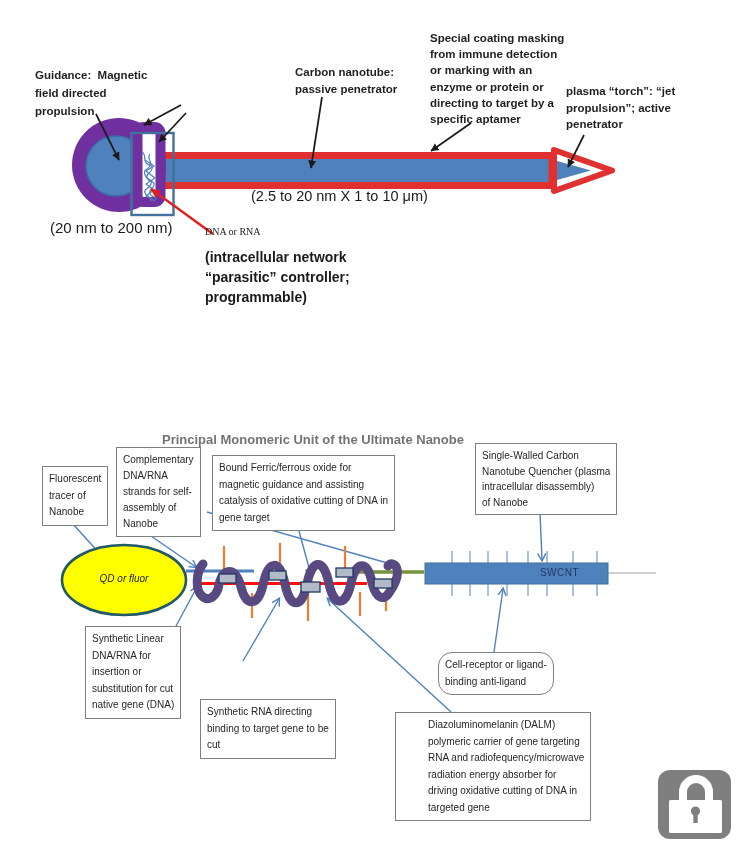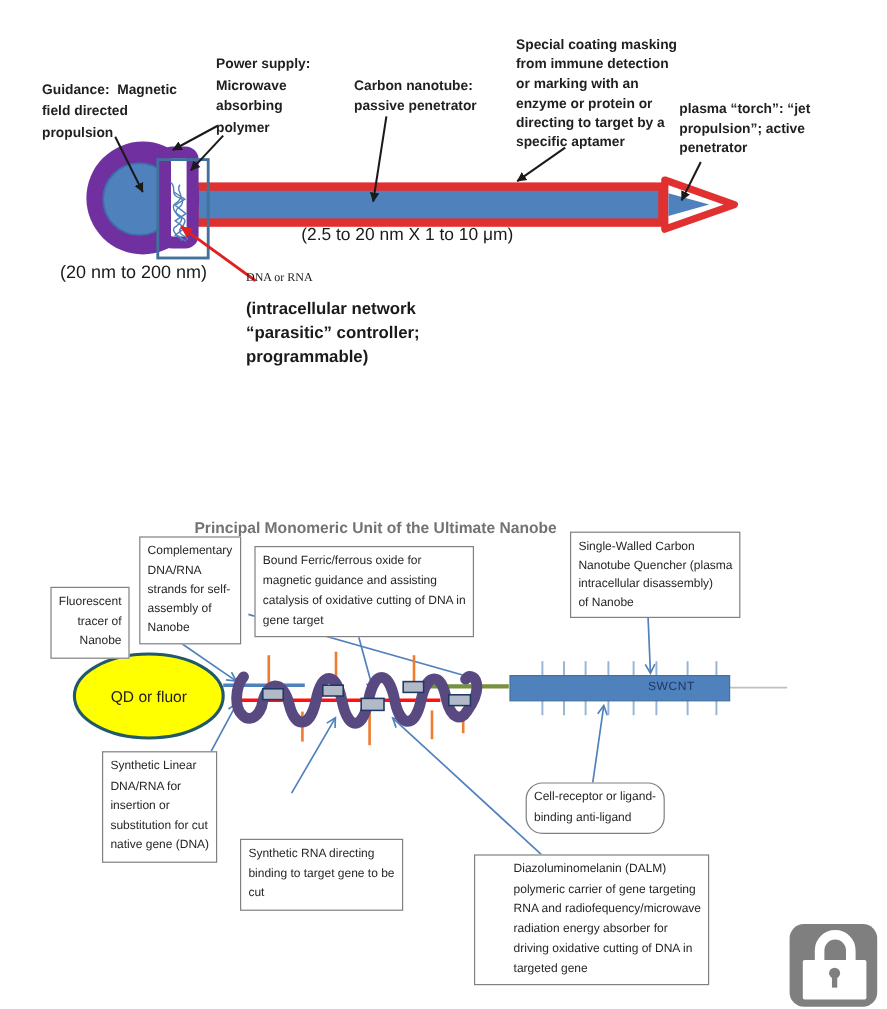--- a/index.html
+++ b/index.html
@@ -125,45 +125,41 @@
       <path d="M683,802 L683,792 A13,13 0 0 1 709,792 L709,802" fill="none" stroke="#ffffff" stroke-width="8"></path>
       <rect x="669" y="800" width="53" height="33" rx="1.5" fill="#ffffff"></rect>
       <circle cx="695.5" cy="811" r="4.6" fill="#7F7F7F"></circle>
       <rect x="693.3" y="811" width="4.4" height="12" fill="#7F7F7F"></rect>
     </g>
   </svg>
 
   <div class="lbl b-lbl" style="left:35px;  top:66px; line-height:18px;">Guidance:  Magnetic
 field directed
 propulsion</div>
-  <div class="lbl b-lbl" style="left:180px; top:46px; line-height:17.5px;">Power supply:
-Microwave
-absorbing
-polymer</div>
   <div class="lbl b-lbl" style="left:295px; top:64px; line-height:16.5px;">Carbon nanotube:
 passive penetrator</div>
   <div class="lbl b-lbl" style="left:430px; top:30px; line-height:16.2px;">Special coating masking
 from immune detection
 or marking with an
 enzyme or protein or
 directing to target by a
 specific aptamer</div>
   <div class="lbl b-lbl" style="left:566px; top:83px; line-height:16.5px;">plasma “torch”: “jet
 propulsion”; active
 penetrator</div>
   <div class="lbl sz-lbl" style="left:50px;  top:219px;">(20 nm to 200 nm)</div>
   <div class="lbl sz-lbl" style="left:251px; top:188px; font-size:14.5px;">(2.5 to 20 nm X 1 to 10 μm)</div>
   <div class="lbl" style="left:205px; top:226px; font-size:10px;font-family:Liberation Serif, serif;">DNA or RNA</div>
   <div class="lbl" style="left:205px; top:247px; font-size:14px; font-weight:bold; line-height:20px;">(intracellular network
 “parasitic” controller;
 programmable)</div>
 
   <div class="title" style="left:162px; top:389px;">Principal Monomeric Unit of the Ultimate Nanobe</div>
 
-  <div class="box" style="left:42px;  top:489px;text-align:right;">Fluorescent
+  <div class="box" style="left:42px;  top:466px;">Fluorescent
 tracer of
 Nanobe</div>
   <div class="box" style="left:116px; top:447px; line-height:16px;">Complementary
 DNA/RNA
 strands for self-
 assembly of
 Nanobe</div>
   <div class="box" style="left:212px; top:455px;">Bound Ferric/ferrous oxide for
 magnetic guidance and assisting
 catalysis of oxidative cutting of DNA in
@@ -182,16 +178,16 @@
 cut</div>
   <div class="box" style="left:438px; top:652px;border-radius:14px;">Cell-receptor or ligand-
 binding anti-ligand</div>
   <div class="box" style="left:395px; top:712px;padding-left:32px;">Diazoluminomelanin (DALM)
 polymeric carrier of gene targeting
 RNA and radiofequency/microwave
 radiation energy absorber for
 driving oxidative cutting of DNA in
 targeted gene</div>
 
-  <div class="center-lbl" style="left:62px; top:573px; width:124px; font-size:13px; color:#1f1f1f;">QD or fluor</div>
+  <div class="center-lbl" style="left:62px; top:573px; width:124px; font-size:10px; color:#1f1f1f;font-style:italic;">QD or fluor</div>
   <div class="center-lbl" style="left:425px; top:567px; width:183px; font-size:10px; letter-spacing:0.5px; color:#1F3864;padding-left:43px;">SWCNT</div>
 
 </div>
 
 </body></html>

